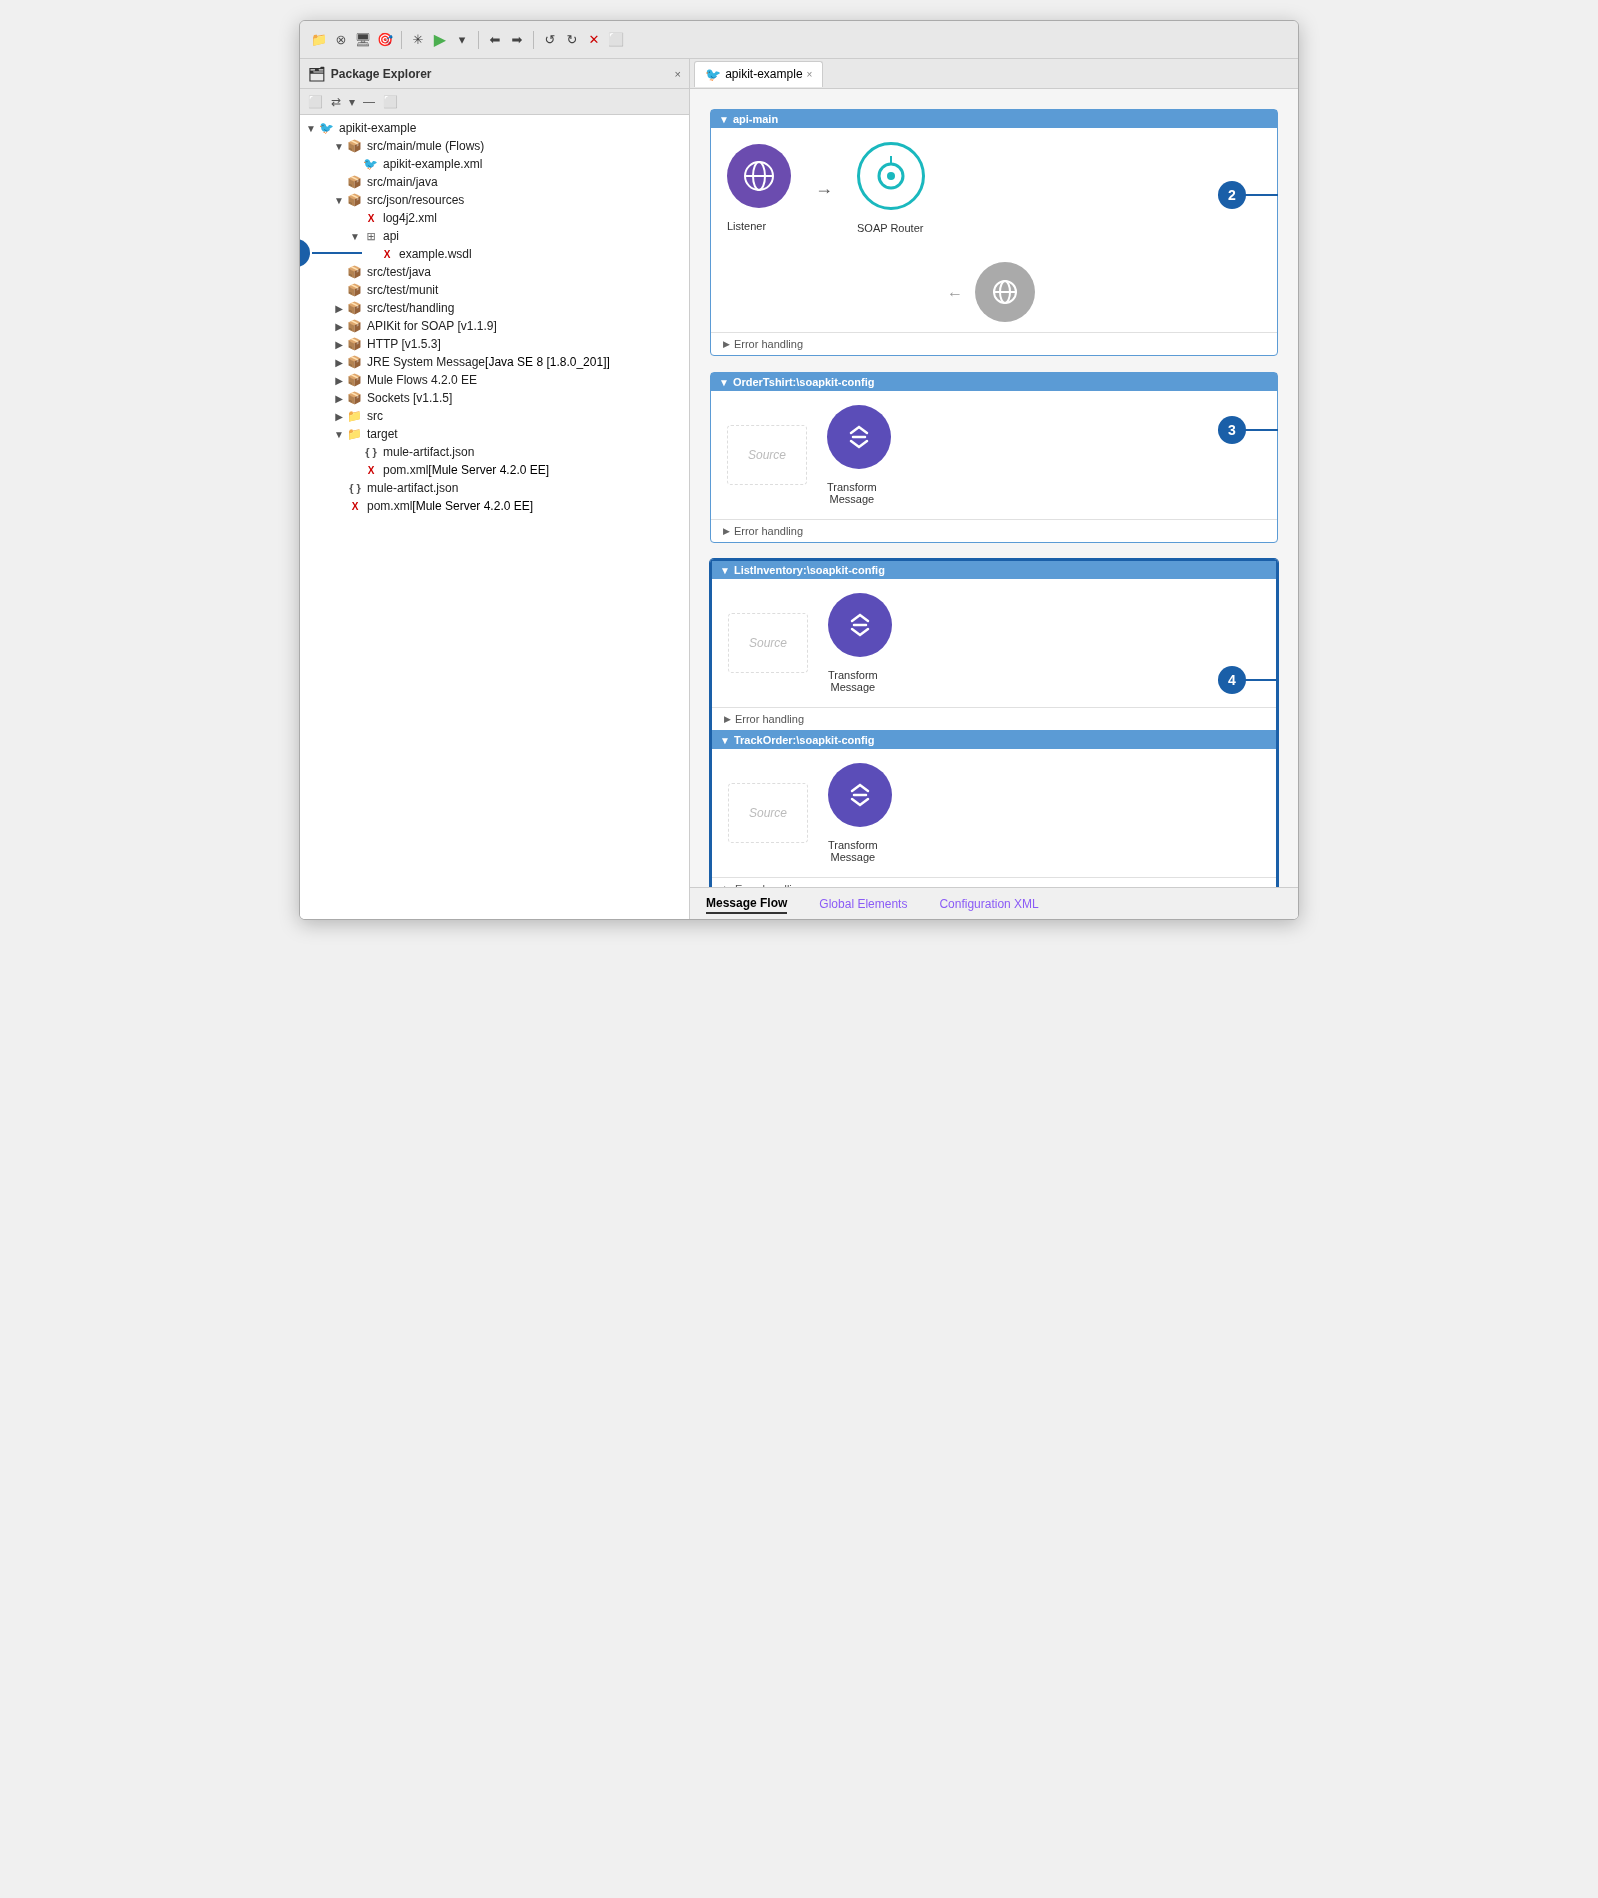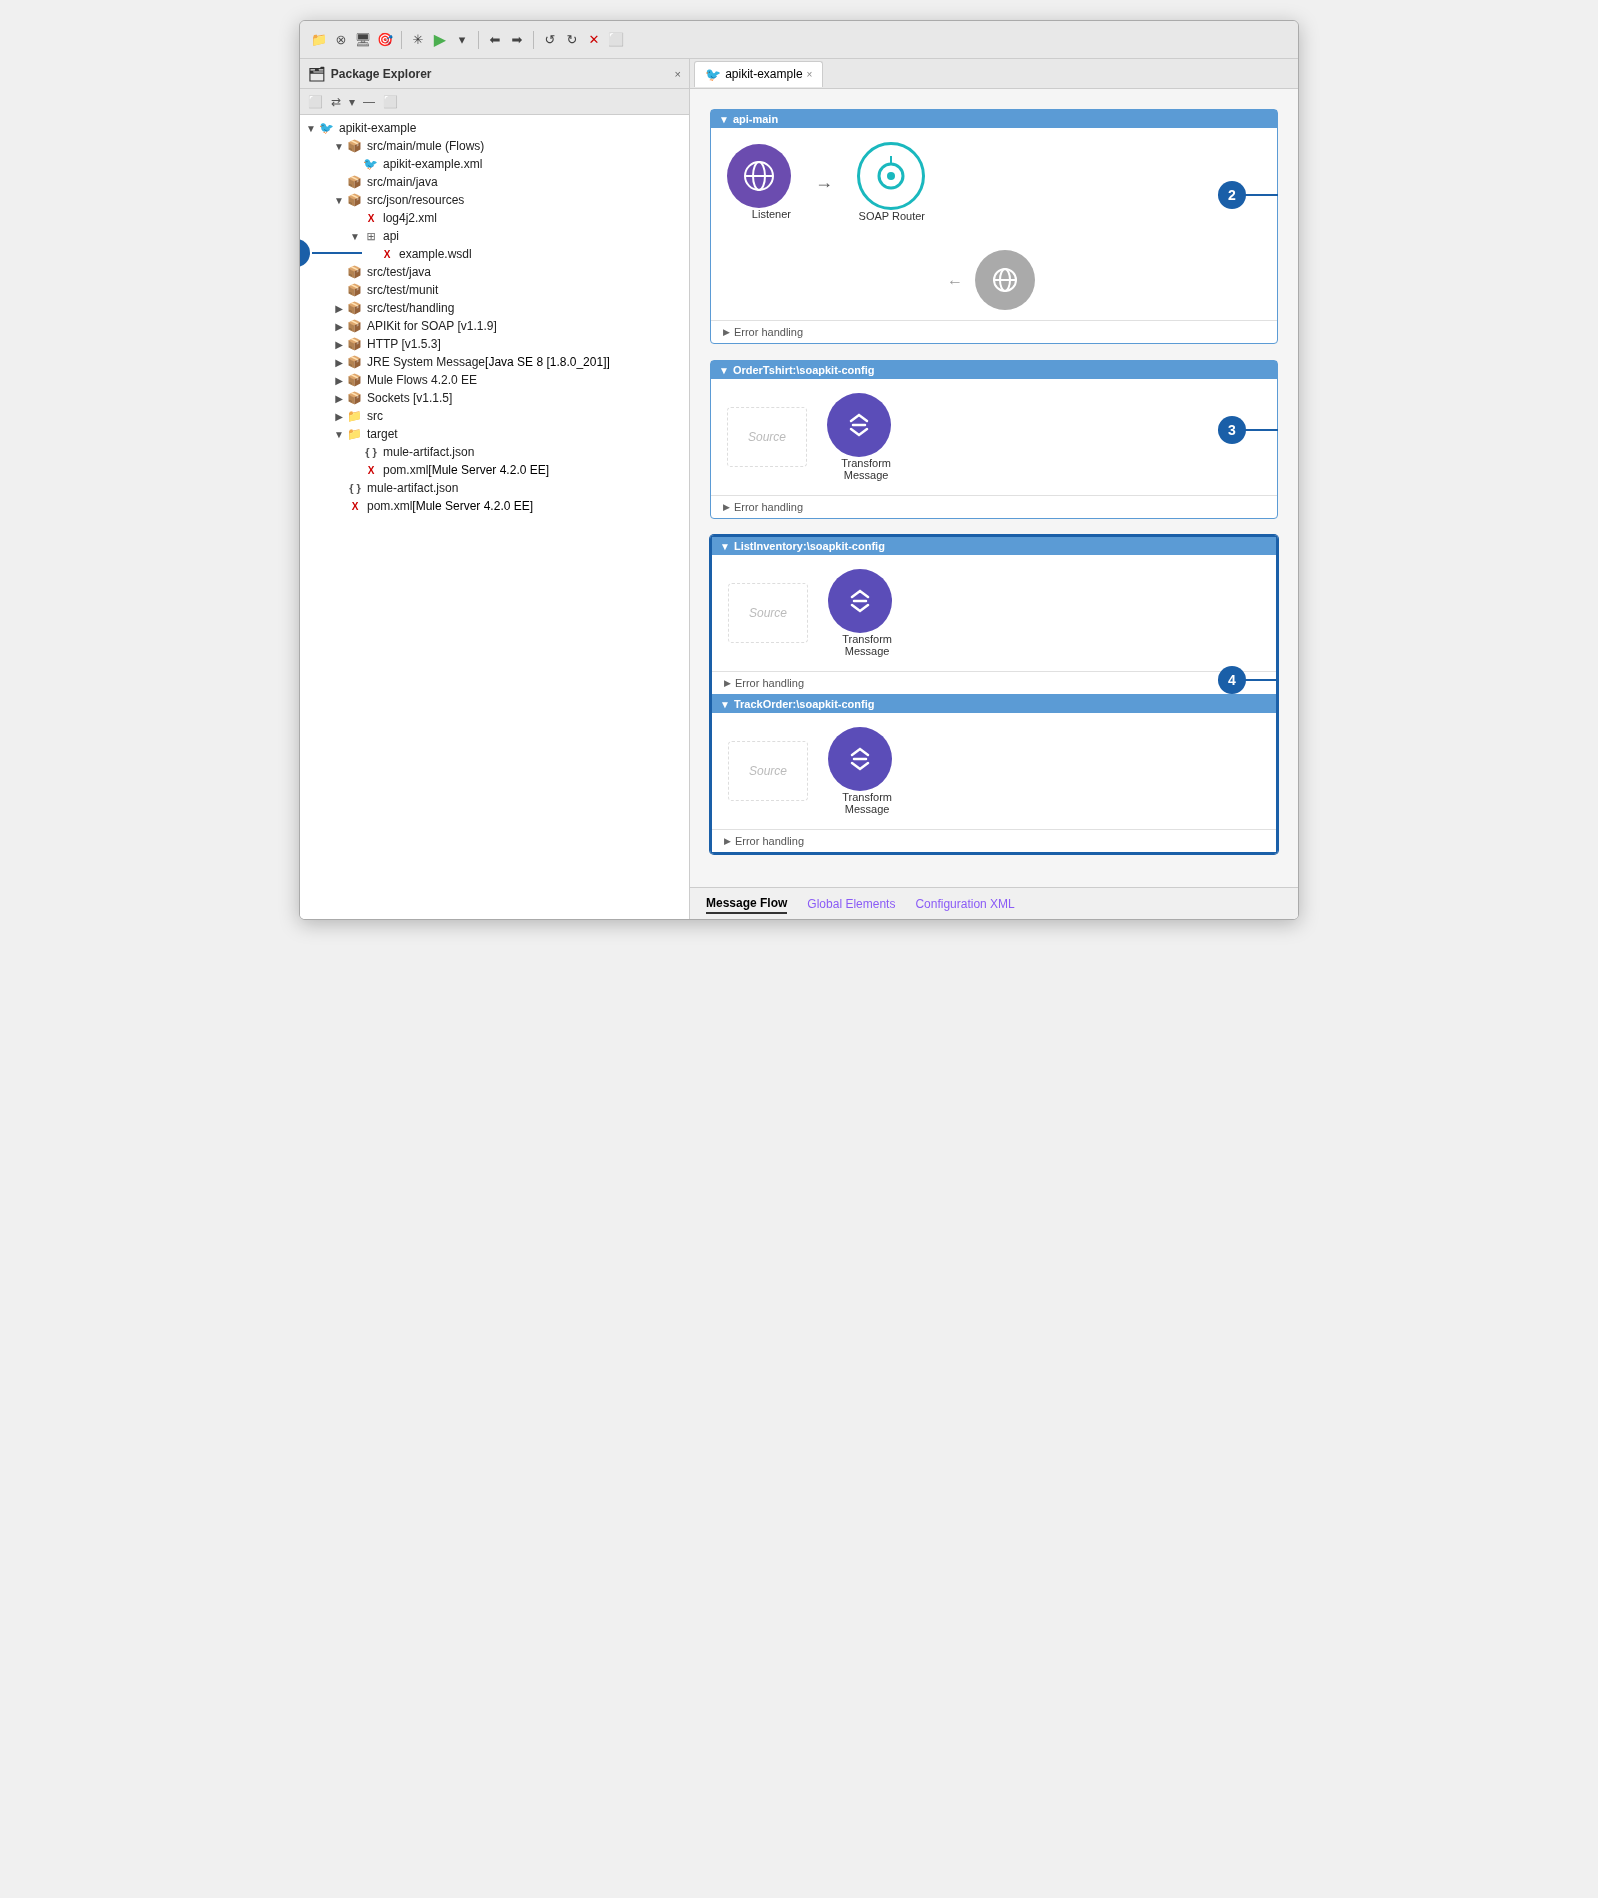--- a/index.html
+++ b/index.html
@@ -242,22 +242,22 @@
       text-align: center;
       height: 60px;
       display: flex;
       align-items: center;
       justify-content: center;
     }
 
     .component-node {
       display: flex;
       flex-direction: column;
-      align-items: flex-end;
-      gap: 0;
+      align-items: flex-start;
+      gap: 12px;
     }
     .component-circle {
       width: 64px;
       height: 64px;
       border-radius: 50%;
       display: flex;
       align-items: center;
       justify-content: center;
       font-size: 28px;
       color: #fff;
@@ -304,21 +304,21 @@
       font-size: 9px;
       color: #666;
     }
 
     
     .bottom-tabs {
       border-top: 1px solid #ccc;
       background: #f0f0f0;
       padding: 5px 16px;
       display: flex;
-      gap: 20px;
+      gap: 32px;
       height: 32px;
       align-items: center;
     }
     .bottom-tab {
       font-size: 12px;
       color: #8b5cf6;
       cursor: pointer;
       padding: 2px 0;
     }
     .bottom-tab.active {

